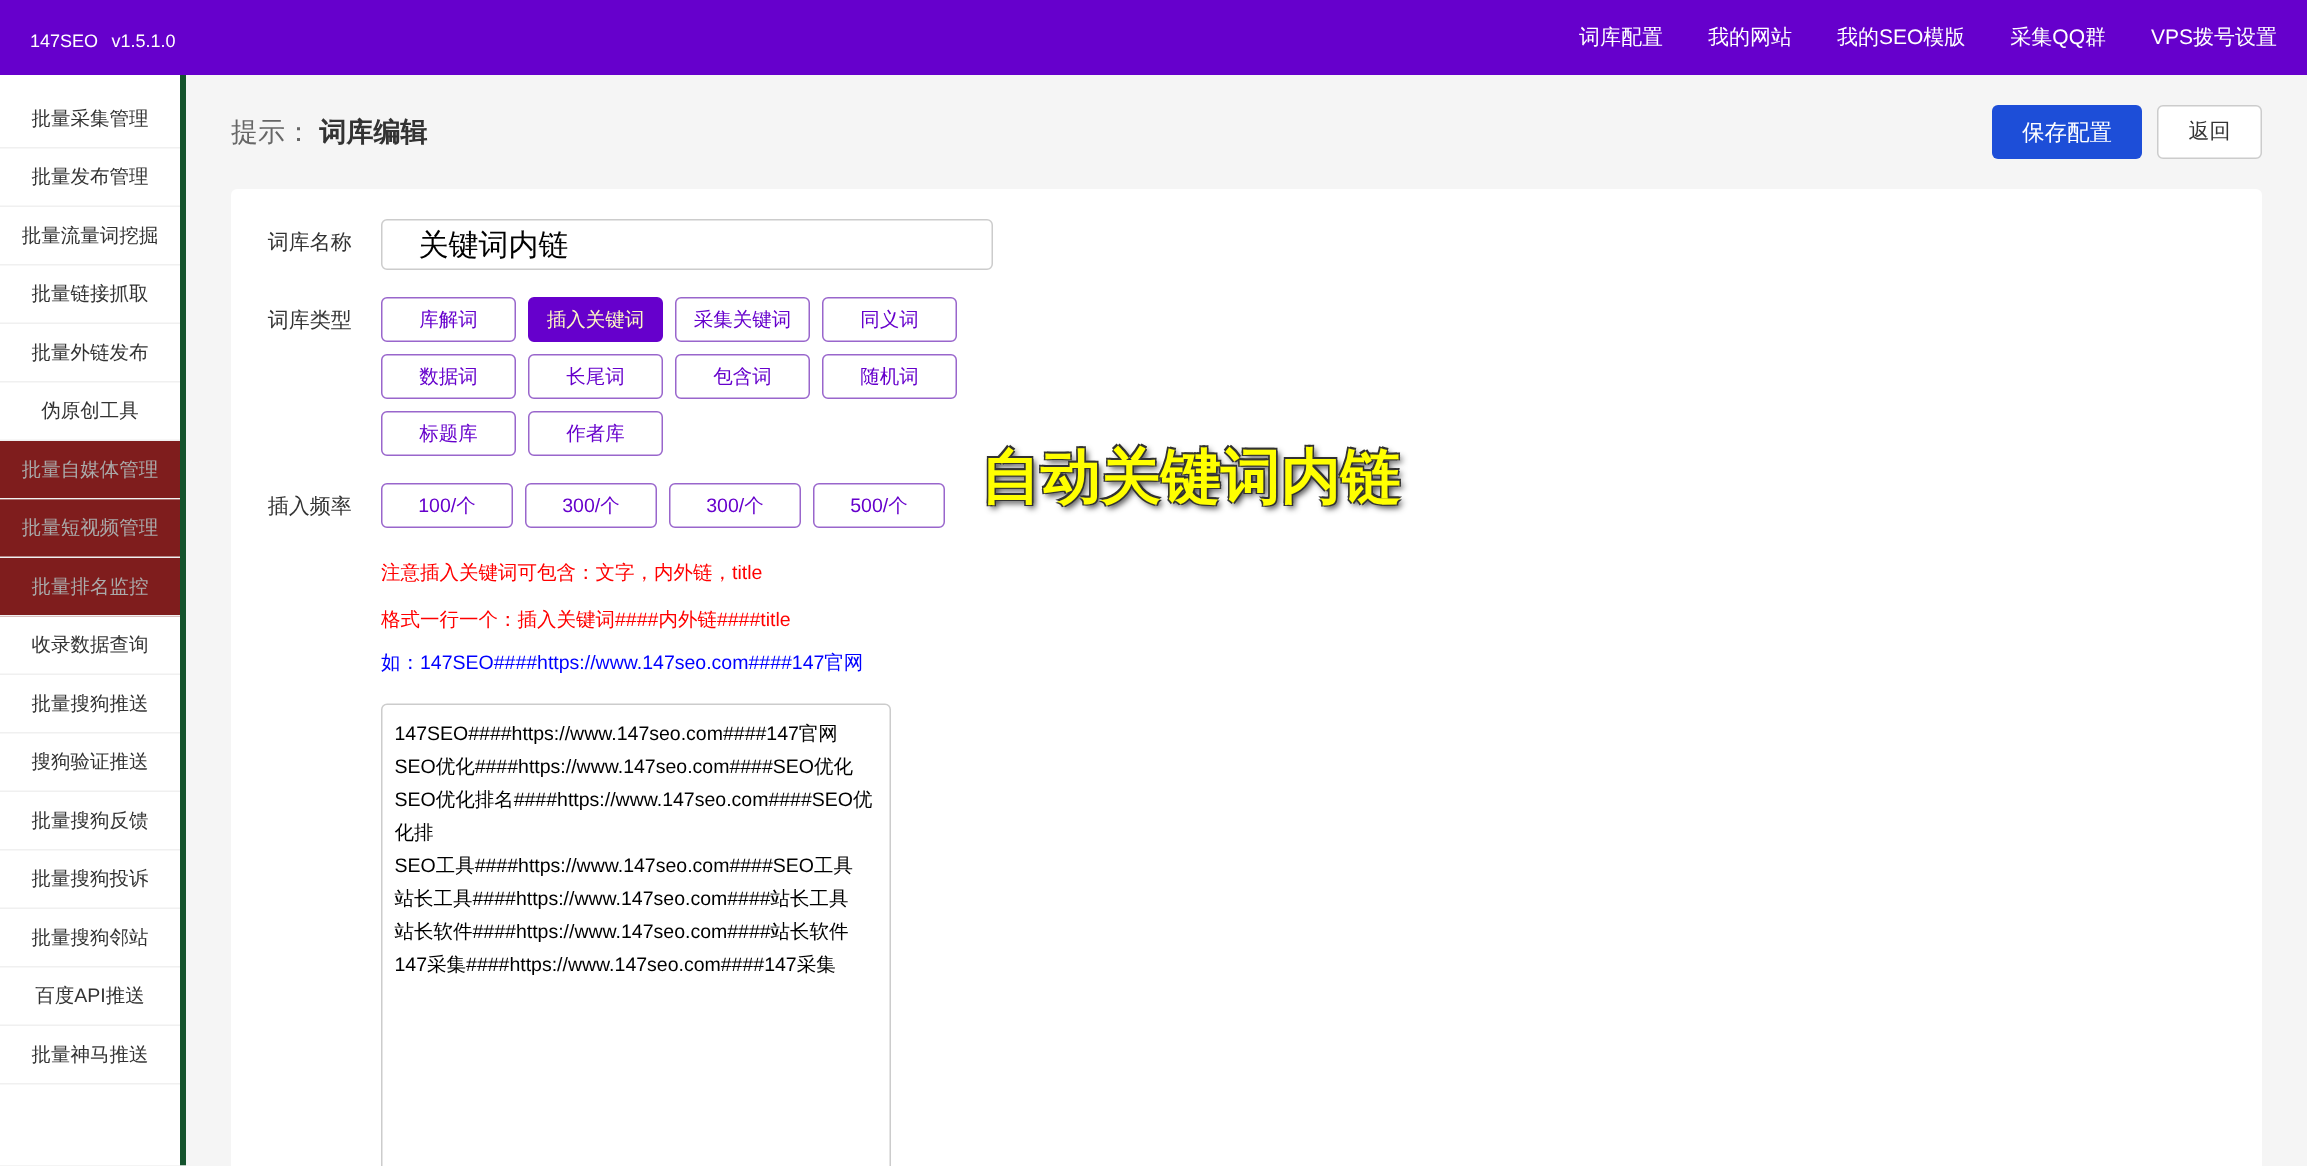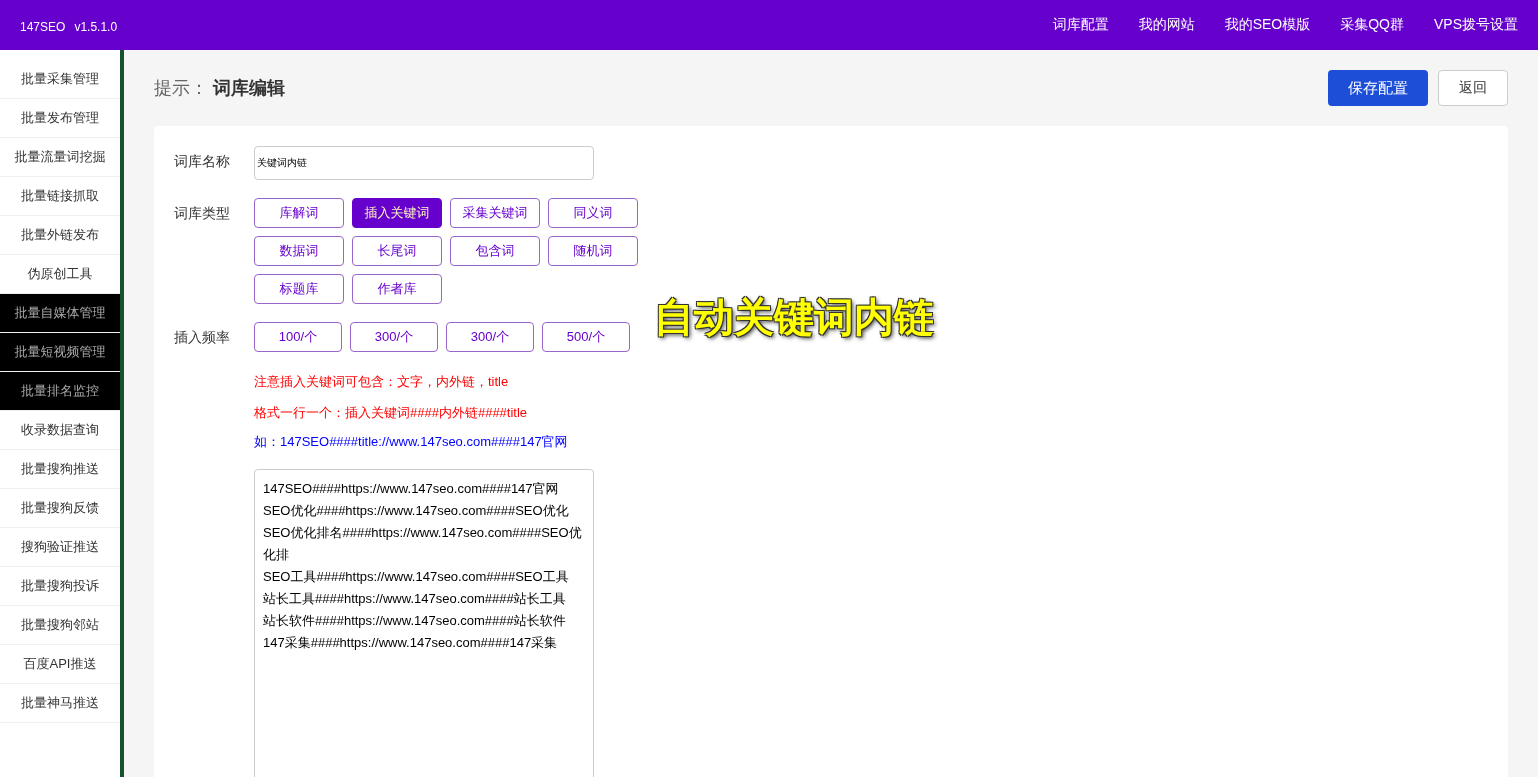--- a/index.html
+++ b/index.html
@@ -52,21 +52,21 @@
     .sidebar-item {
       padding: 10px 10px;
       text-align: center;
       cursor: pointer;
       font-size: 13px;
       color: #333;
       border-bottom: 1px solid #f0f0f0;
     }
     .sidebar-item.disabled {
       color: #aaa;
-      background: #000000;
+      background: #7f1d1d;
       cursor: default;
     }
 
     
     .main {
       flex: 1;
       padding: 20px 30px;
       overflow-y: auto;
       background: #f5f5f5;
     }
@@ -106,37 +106,37 @@
       padding: 20px;
       border-radius: 4px;
     }
     .form-row {
       display: flex;
       align-items: flex-start;
       margin-bottom: 18px;
     }
     .form-label {
       width: 80px;
-      text-align: left;
+      text-align: center;
       padding-right: 15px;
       padding-top: 7px;
       color: #333;
       font-size: 14px;
       flex-shrink: 0;
     }
     .form-control-wrap {
       flex: 1;
     }
     .text-input {
-      width: 340px;
+      width: 408px;
       height: 34px;
       border: 1px solid #ccc;
       border-radius: 4px;
-      padding: 0 2px;
-      font-size: 10px;
+      padding: 0 24px;
+      font-size: 20px;
       outline: none;
     }
 
     
     .type-buttons {
       display: grid;
       grid-template-columns: repeat(4, 90px);
       gap: 8px;
     }
     .type-btn {
@@ -230,22 +230,22 @@
     <div class="sidebar-item">批量发布管理</div>
     <div class="sidebar-item">批量流量词挖掘</div>
     <div class="sidebar-item">批量链接抓取</div>
     <div class="sidebar-item">批量外链发布</div>
     <div class="sidebar-item">伪原创工具</div>
     <div class="sidebar-item disabled">批量自媒体管理</div>
     <div class="sidebar-item disabled">批量短视频管理</div>
     <div class="sidebar-item disabled">批量排名监控</div>
     <div class="sidebar-item">收录数据查询</div>
     <div class="sidebar-item">批量搜狗推送</div>
+    <div class="sidebar-item">搜狗验证推送</div>
     <div class="sidebar-item">批量搜狗反馈</div>
-    <div class="sidebar-item">搜狗验证推送</div>
     <div class="sidebar-item">批量搜狗投诉</div>
     <div class="sidebar-item">批量搜狗邻站</div>
     <div class="sidebar-item">百度API推送</div>
     <div class="sidebar-item">批量神马推送</div>
   </div>
 
   <div class="main">
     <div class="main-inner">
 
       <div class="page-header">
@@ -296,21 +296,21 @@
               <button class="freq-btn">500/个</button>
             </div>
           </div>
         </div>
 
         <div class="form-row">
           <div class="form-label"></div>
           <div class="form-control-wrap">
             <div class="note-red">注意插入关键词可包含：文字，内外链，title</div>
             <div class="note-red">格式一行一个：插入关键词####内外链####title</div>
-            <div class="note-blue">如：147SEO####title://www.147seo.com####147官网</div>
+            <div class="note-blue">如：147SEO####https://www.147seo.com####147官网</div>
           </div>
         </div>
 
         <div class="form-row">
           <div class="form-label"></div>
           <div class="form-control-wrap">
             <textarea class="keyword-textarea" style="">147SEO####https://www.147seo.com####147官网
 SEO优化####https://www.147seo.com####SEO优化
 SEO优化排名####https://www.147seo.com####SEO优化排
 SEO工具####https://www.147seo.com####SEO工具

